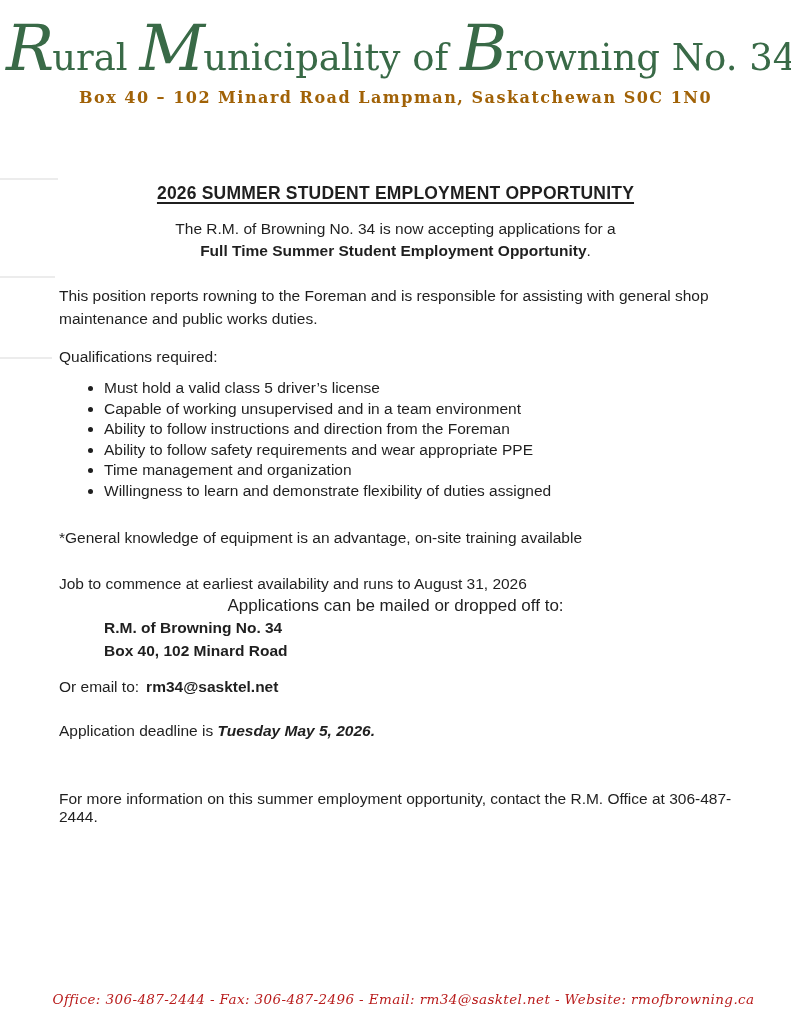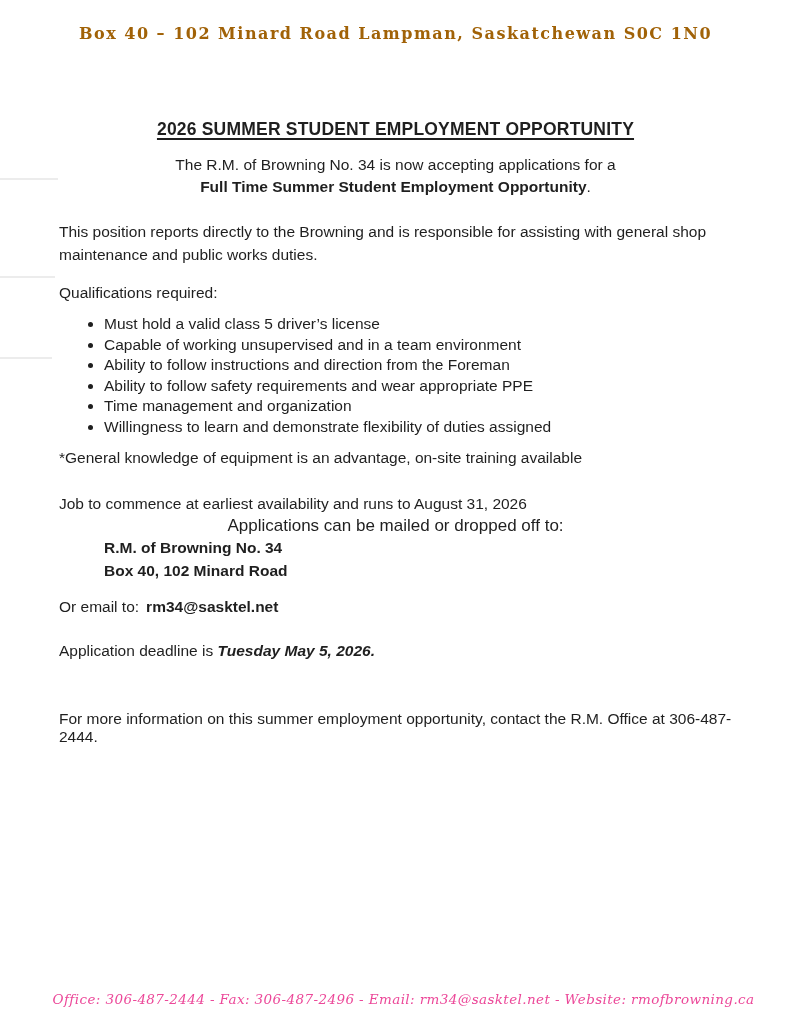--- a/index.html
+++ b/index.html
@@ -62,66 +62,69 @@
 
   .para { margin-top: 22px; font-size: 15.5px; line-height: 23px; max-width: 668px; }
   .qual-heading { margin-top: 18px; font-size: 15.5px; }
   ul.qual-list {
     margin-top: 12px;
     padding-left: 45px;
     list-style: disc;
     font-size: 15.5px;
   }
   ul.qual-list li { line-height: 20.6px; }
-  .note { margin-top: 11px; font-size: 15.5px; }
+  .note { margin-top: 27px; font-size: 15.5px; }
   .commence { margin-top: 28px; font-size: 15.5px; }
   .apply-heading { margin-top: 3px; font-size: 17px; text-align: center; }
   .mail-address { margin-left: 45px; font-size: 15.5px; font-weight: bold; line-height: 23.5px; }
   .email-line { margin-top: 15px; font-size: 15.5px; }
   .email-line .email { font-weight: bold; margin-left: 7px; }
   .deadline-line { margin-top: 26px; font-size: 15.5px; }
   .deadline-line .date { font-weight: bold; font-style: italic; }
   .more-info { margin-top: 50px; font-size: 15.5px; }
 
   
   .footer {
     position: absolute;
     left: 16px; right: 0;
     bottom: 17px;
     text-align: center;
     font-family: "DejaVu Serif", serif;
     font-style: italic;
     font-size: 13.5px;
     letter-spacing: 0.4px;
-    color: #ec4899;
+    color: #b91c1c;
   }
 </style>
 </head>
 <body>
 
 <div class="page">
 
   <div class="scan-line l1"></div>
   <div class="scan-line l2"></div>
   <div class="scan-line l3"></div>
 
   <div class="header">
+    <div class="wordmark">
+      <span class="wm-word"><span class="wm-initial">R</span><span class="wm-rest">ural</span></span><span class="wm-word"><span class="wm-initial">M</span><span class="wm-rest">unicipality of</span></span><span class="wm-word"><span class="wm-initial">B</span><span class="wm-rest">rowning No. 34</span></span>
+    </div>
     <div class="header-address">Box 40 – 102 Minard Road Lampman, Saskatchewan S0C 1N0</div>
   </div>
 
   <div class="content">
 
     <div class="doc-title">2026 SUMMER STUDENT EMPLOYMENT OPPORTUNITY</div>
 
     <div class="intro">
       <div>The R.M. of Browning No. 34 is now accepting applications for a</div>
       <div><span class="bold">Full Time Summer Student Employment Opportunity</span><span>.</span></div>
     </div>
 
-    <div class="para">This position reports directly to the Browning and is responsible for assisting with general shop maintenance and public works duties.</div>
+    <div class="para">This position reports rowning to the Foreman and is responsible for assisting with general shop maintenance and public works duties.</div>
 
     <div class="qual-heading">Qualifications required:</div>
 
     <ul class="qual-list">
       <li>Must hold a valid class 5 driver’s license</li>
       <li>Capable of working unsupervised and in a team environment</li>
       <li>Ability to follow instructions and direction from the Foreman</li>
       <li>Ability to follow safety requirements and wear appropriate PPE</li>
       <li>Time management and organization</li>
       <li>Willingness to learn and demonstrate flexibility of duties assigned</li>

